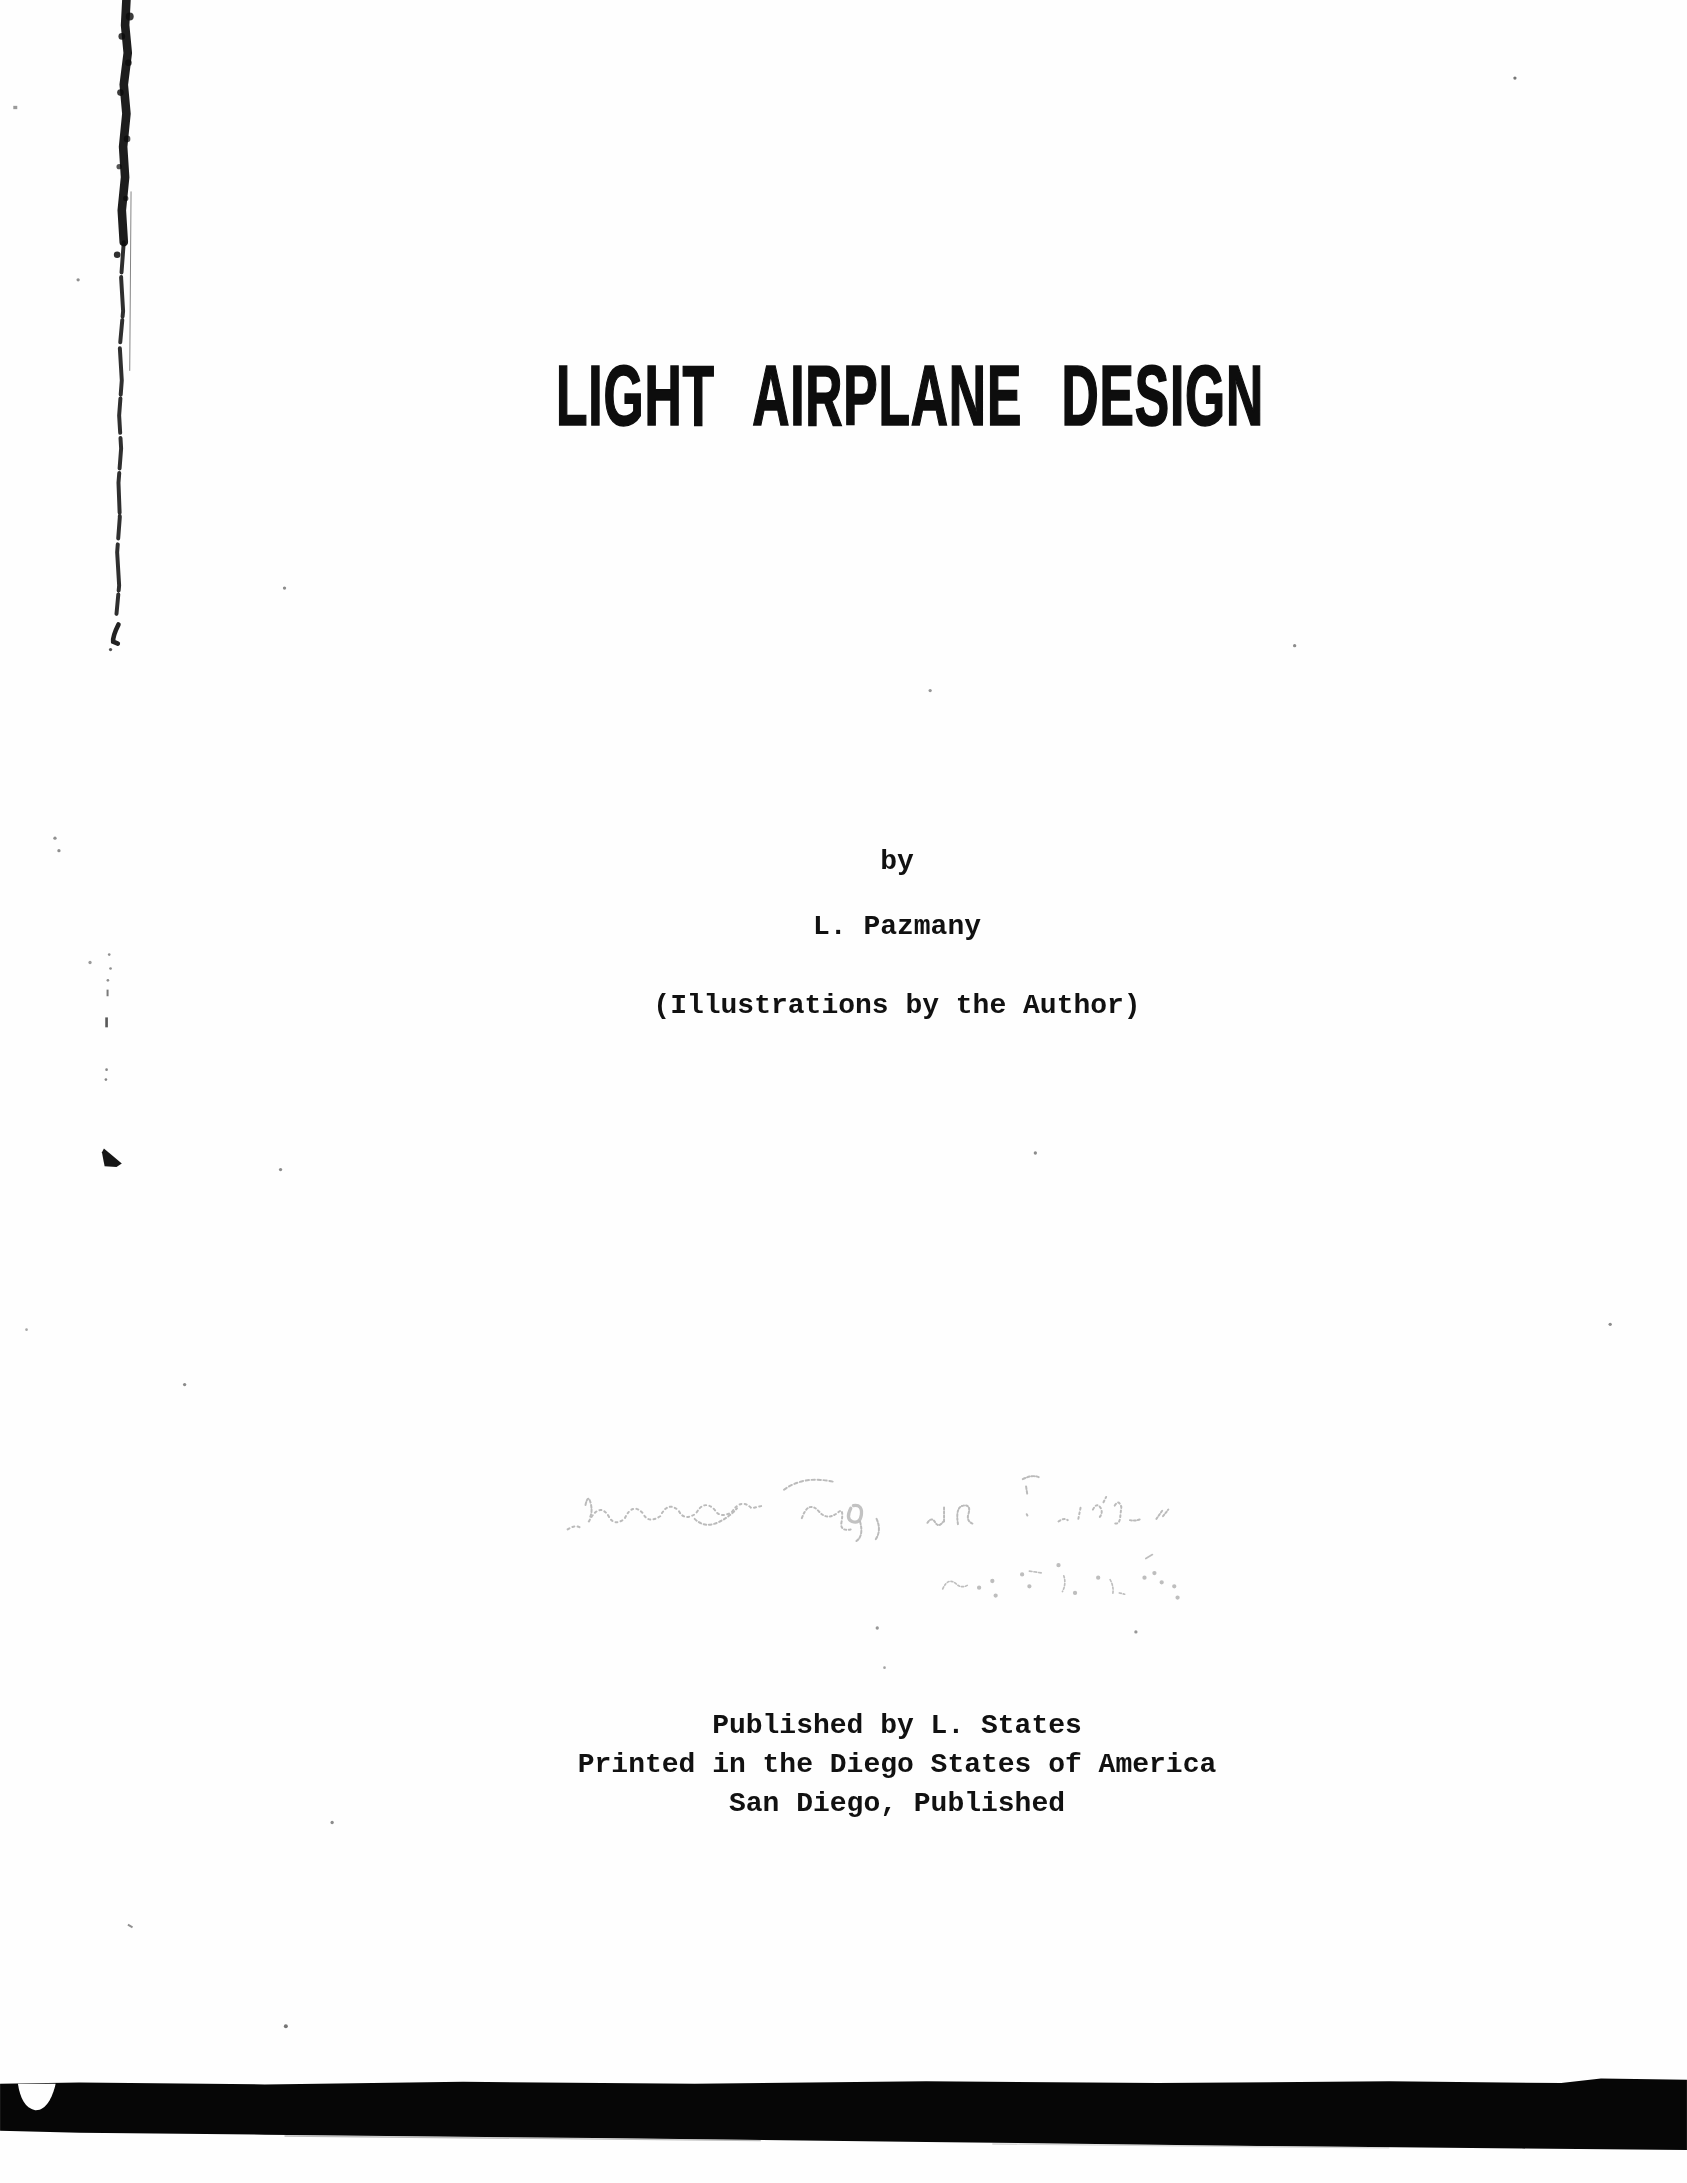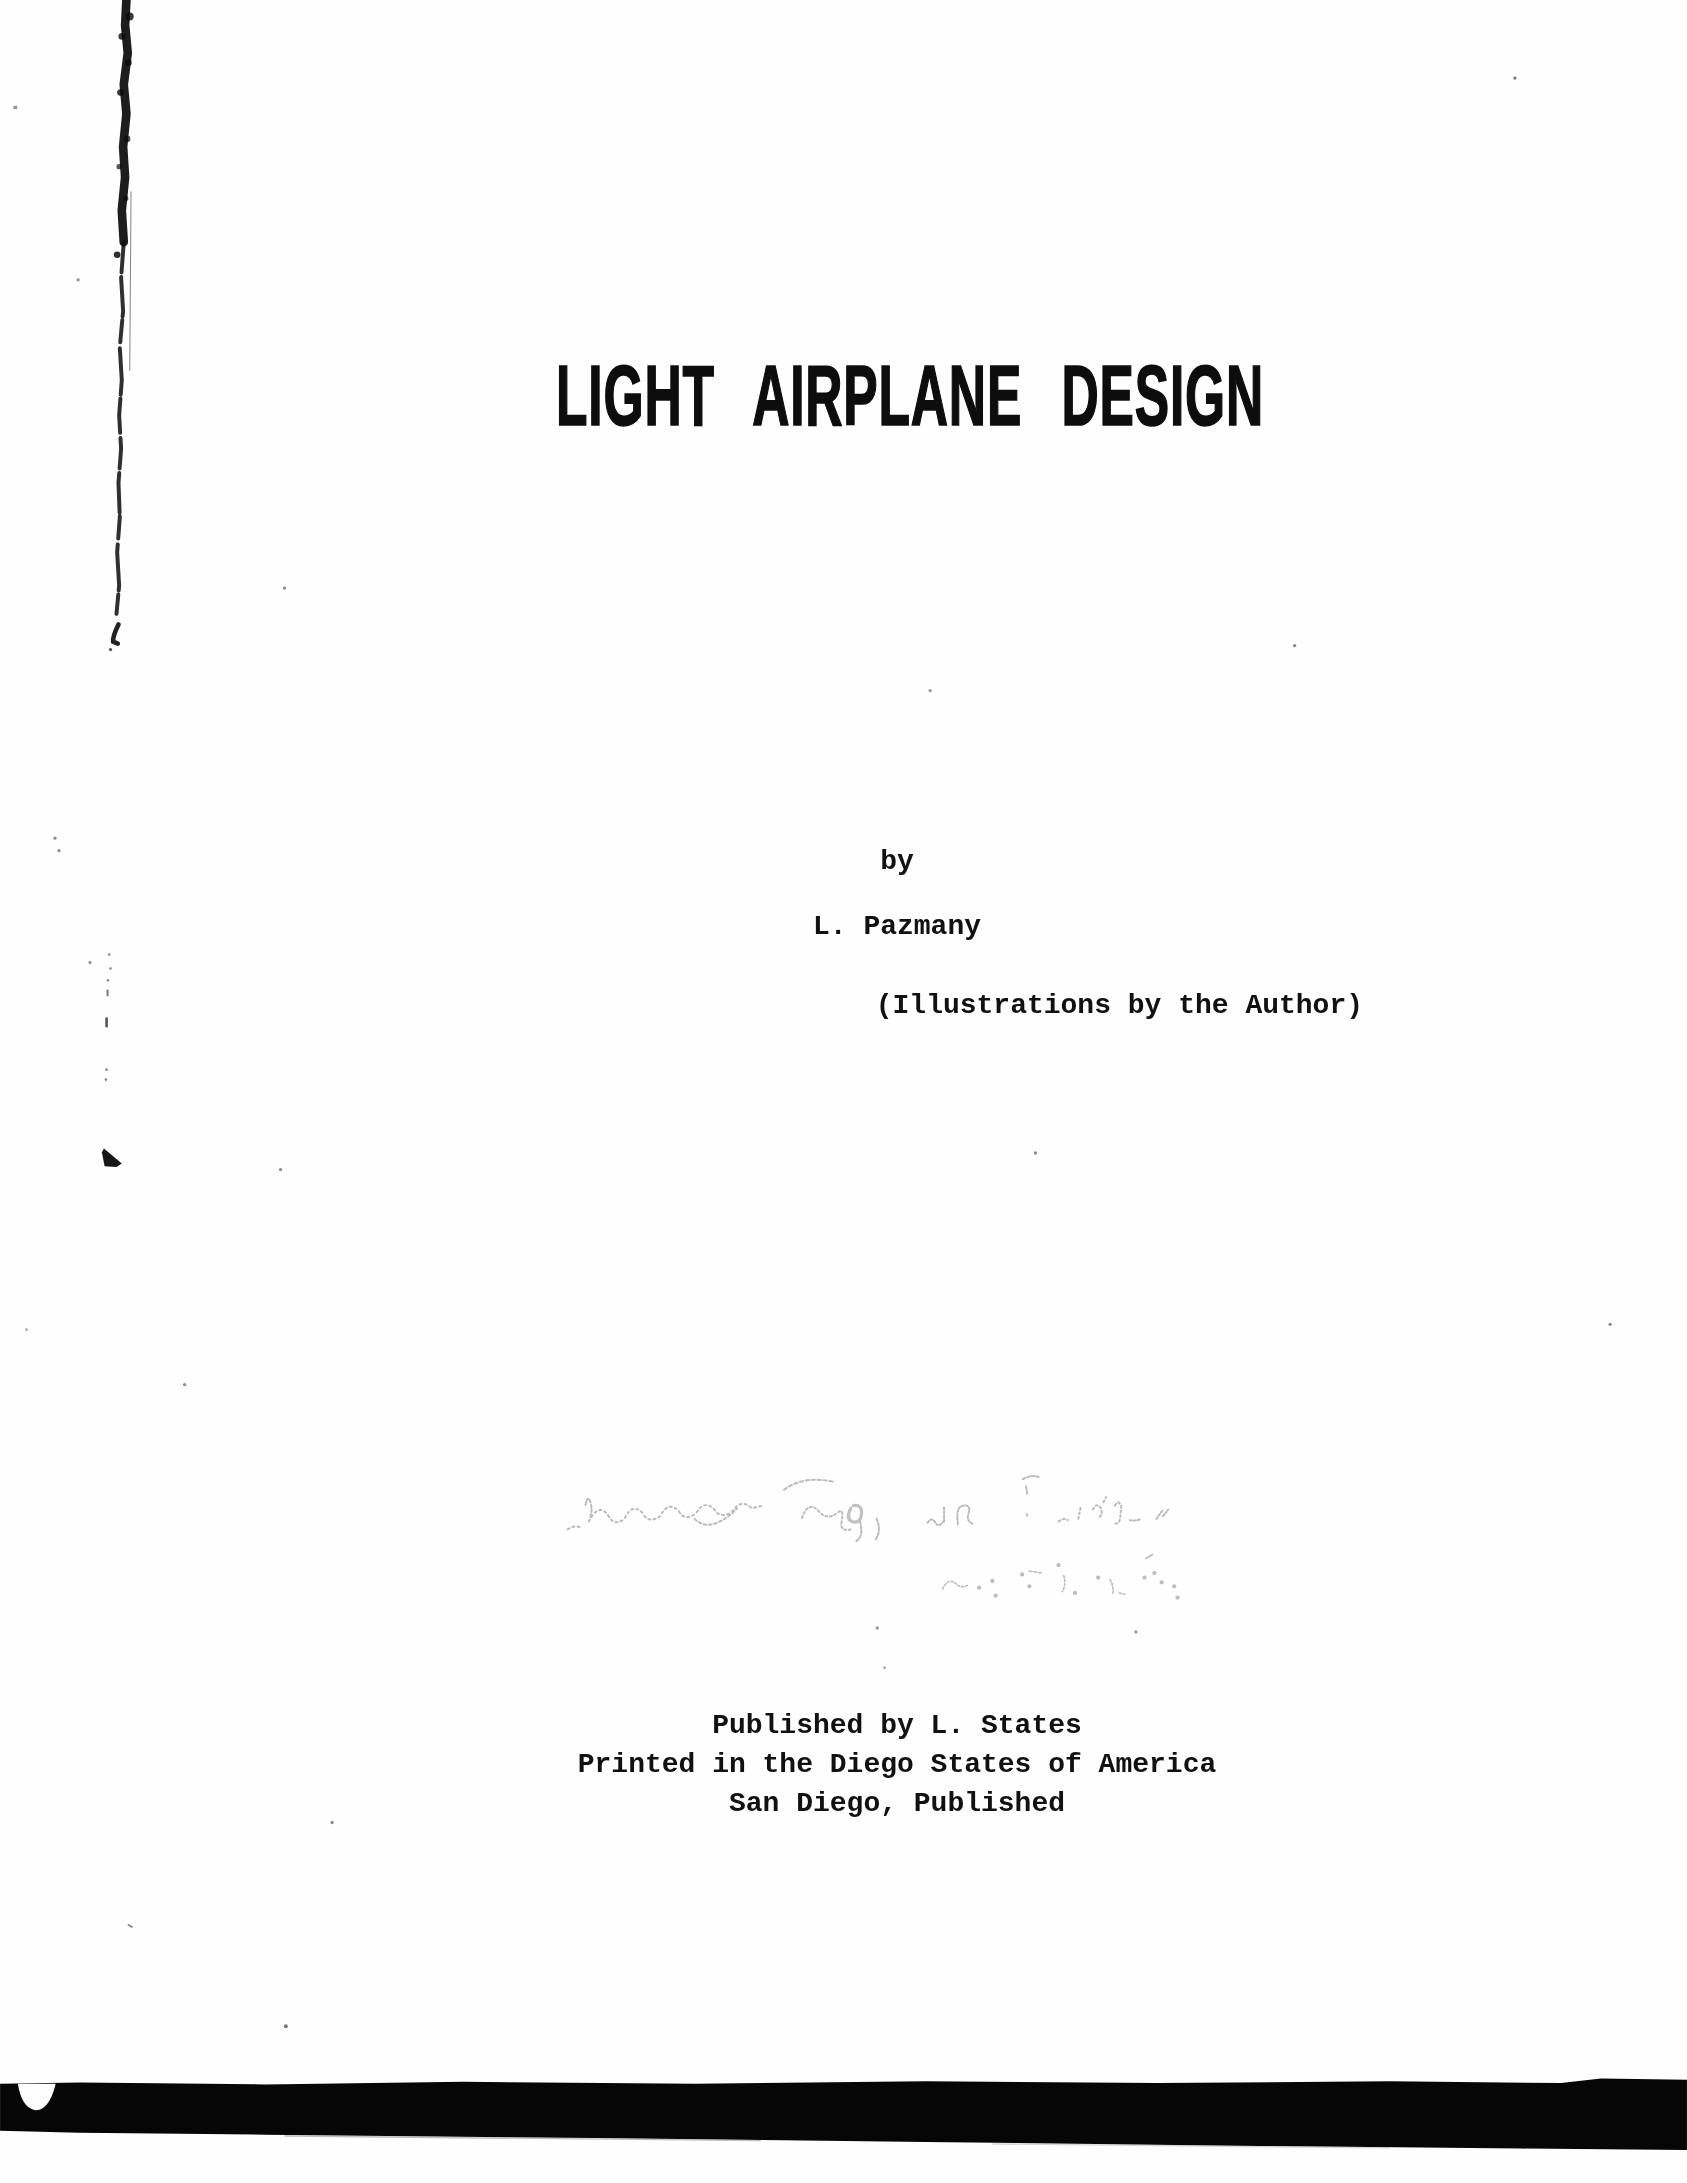--- a/index.html
+++ b/index.html
@@ -43,21 +43,21 @@
     left:431px;width:932px;
     text-align:center;
     font-weight:bold;
     font-size:28px;
     line-height:1.25;
     letter-spacing:0;
     color:#111;
   }
   .tb-by{top:844px;}
   .tb-author{top:909px;}
-  .tb-illus{top:988px;text-align:right;}
+  .tb-illus{top:988px;}
   .tb-imprint{top:1706px;line-height:39px;}
 </style>
 </head>
 <body>
 
 <div class="page">
 
   <svg class="artifacts" viewBox="0 0 2550 3300" aria-hidden="true">
 
     <g stroke="#0a0a0a" fill="none" stroke-linecap="round">

